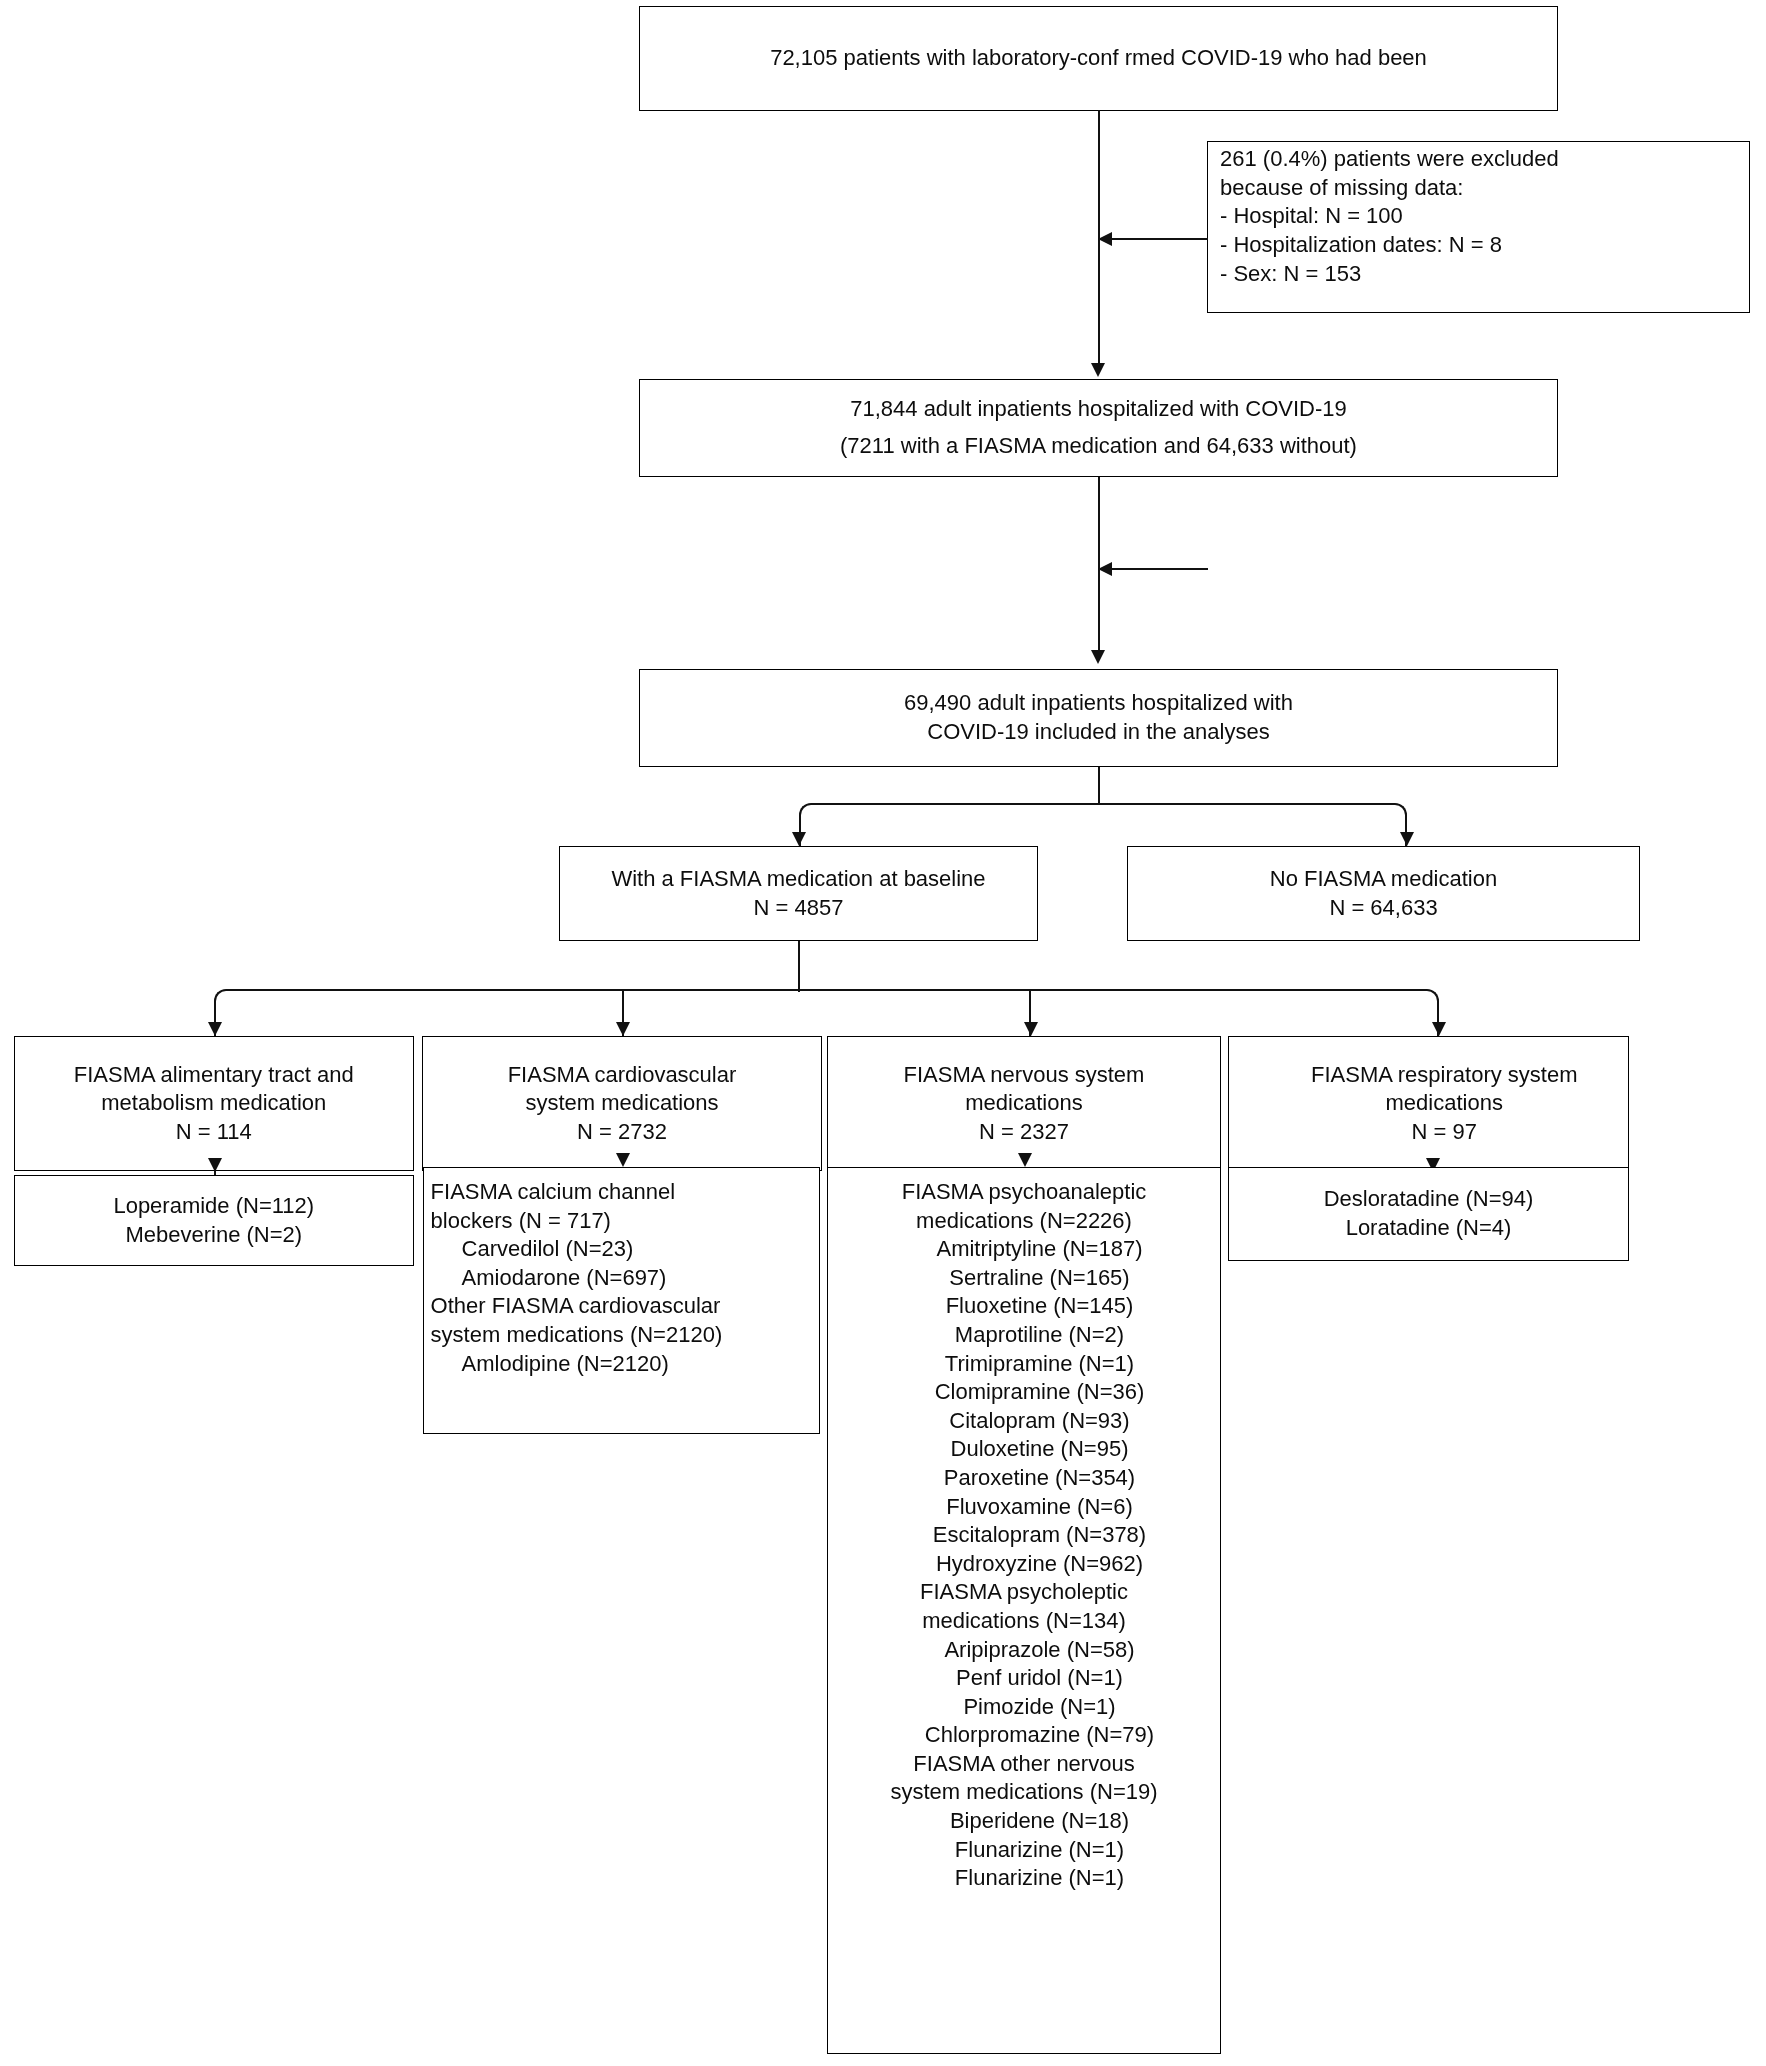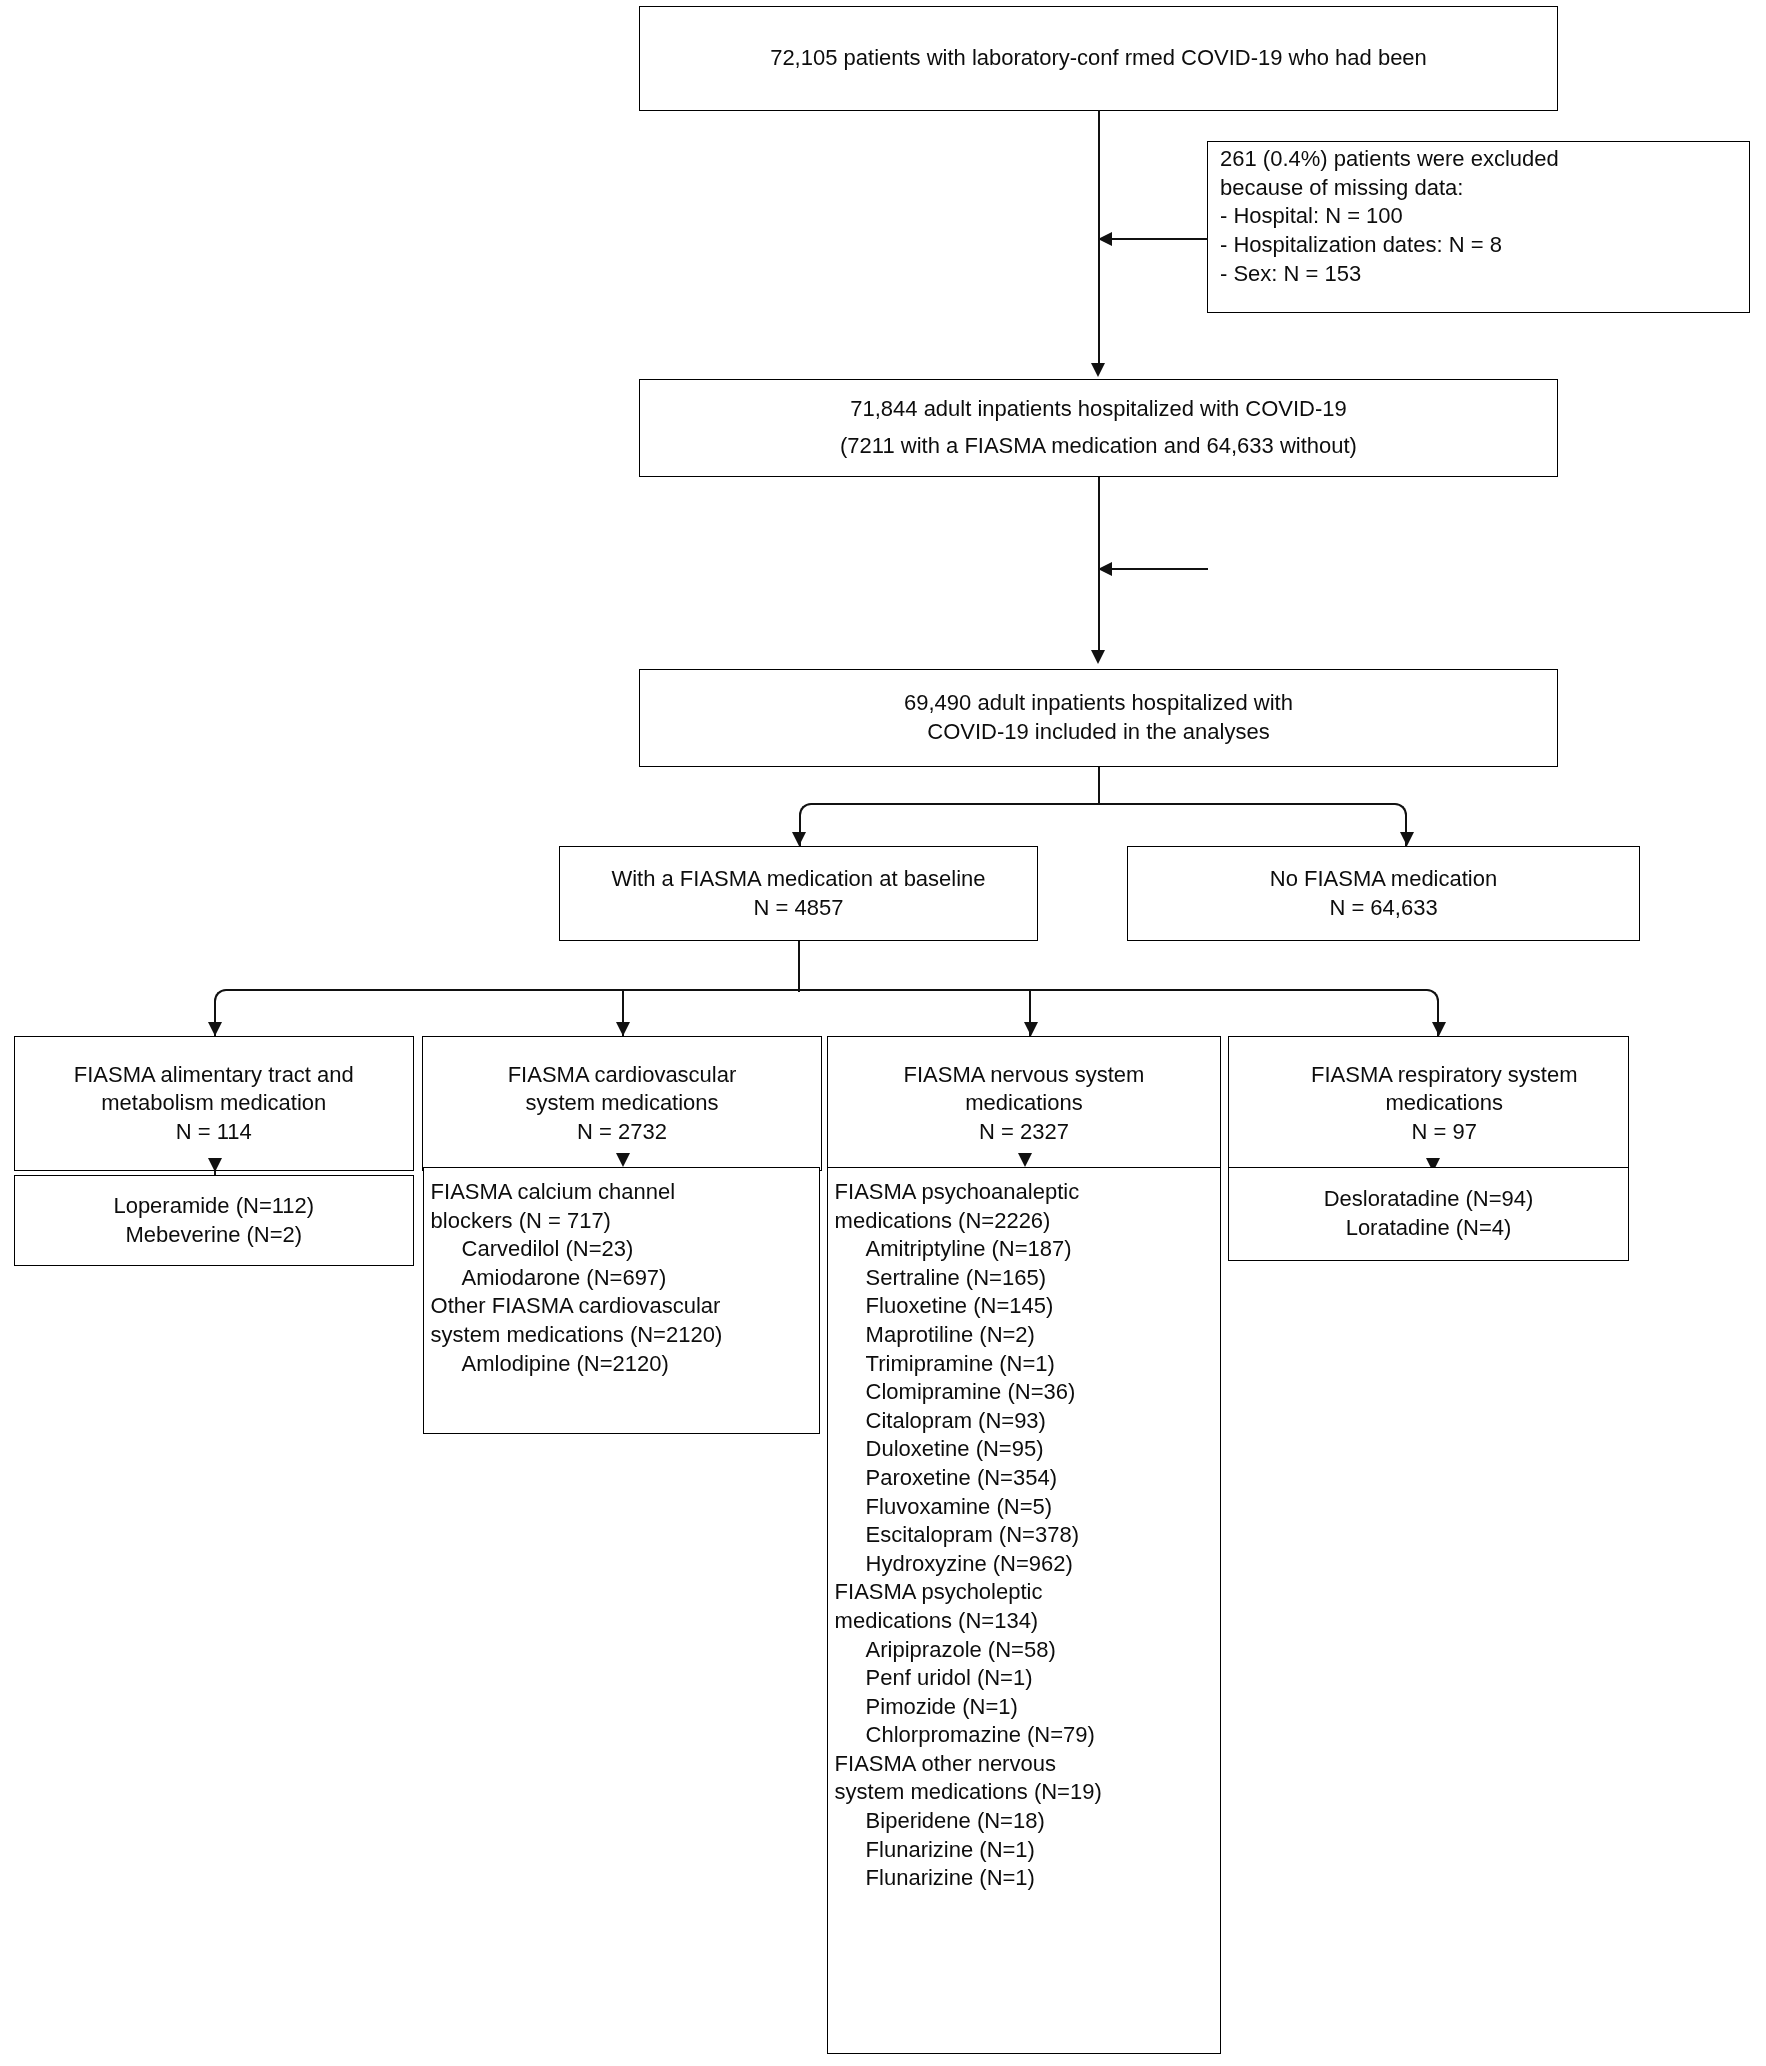--- a/index.html
+++ b/index.html
@@ -141,33 +141,33 @@
   <div class="box left" style="left:423px;top:1167px;width:397px;height:267px;padding:10px 6.6px;" id="detail-cardiovascular">
       <span class="ln">FIASMA calcium channel</span>
       <span class="ln">blockers (N = 717)</span>
       <span class="ln ind">Carvedilol (N=23)</span>
       <span class="ln ind">Amiodarone (N=697)</span>
       <span class="ln">Other FIASMA cardiovascular</span>
       <span class="ln">system medications (N=2120)</span>
       <span class="ln ind">Amlodipine (N=2120)</span>
     </div>
 
-  <div class="box left" style="left:827px;top:1167px;width:394px;height:887px;padding:10px 6.6px;" id="detail-nervous">
+  <div class="box left" style="left:827px;top:1167px;width:394px;height:887px;padding:10px 6.6px;align-items:center;" id="detail-nervous">
       <span class="ln">FIASMA psychoanaleptic</span>
       <span class="ln">medications (N=2226)</span>
       <span class="ln ind">Amitriptyline (N=187)</span>
       <span class="ln ind">Sertraline (N=165)</span>
       <span class="ln ind">Fluoxetine (N=145)</span>
       <span class="ln ind">Maprotiline (N=2)</span>
       <span class="ln ind">Trimipramine (N=1)</span>
       <span class="ln ind">Clomipramine (N=36)</span>
       <span class="ln ind">Citalopram (N=93)</span>
       <span class="ln ind">Duloxetine (N=95)</span>
       <span class="ln ind">Paroxetine (N=354)</span>
-      <span class="ln ind">Fluvoxamine (N=5)</span>
+      <span class="ln ind">Fluvoxamine (N=6)</span>
       <span class="ln ind">Escitalopram (N=378)</span>
       <span class="ln ind">Hydroxyzine (N=962)</span>
       <span class="ln">FIASMA psycholeptic</span>
       <span class="ln">medications (N=134)</span>
       <span class="ln ind">Aripiprazole (N=58)</span>
       <span class="ln ind">Penf uridol (N=1)</span>
       <span class="ln ind">Pimozide (N=1)</span>
       <span class="ln ind">Chlorpromazine (N=79)</span>
       <span class="ln">FIASMA other nervous</span>
       <span class="ln">system medications (N=19)</span>

